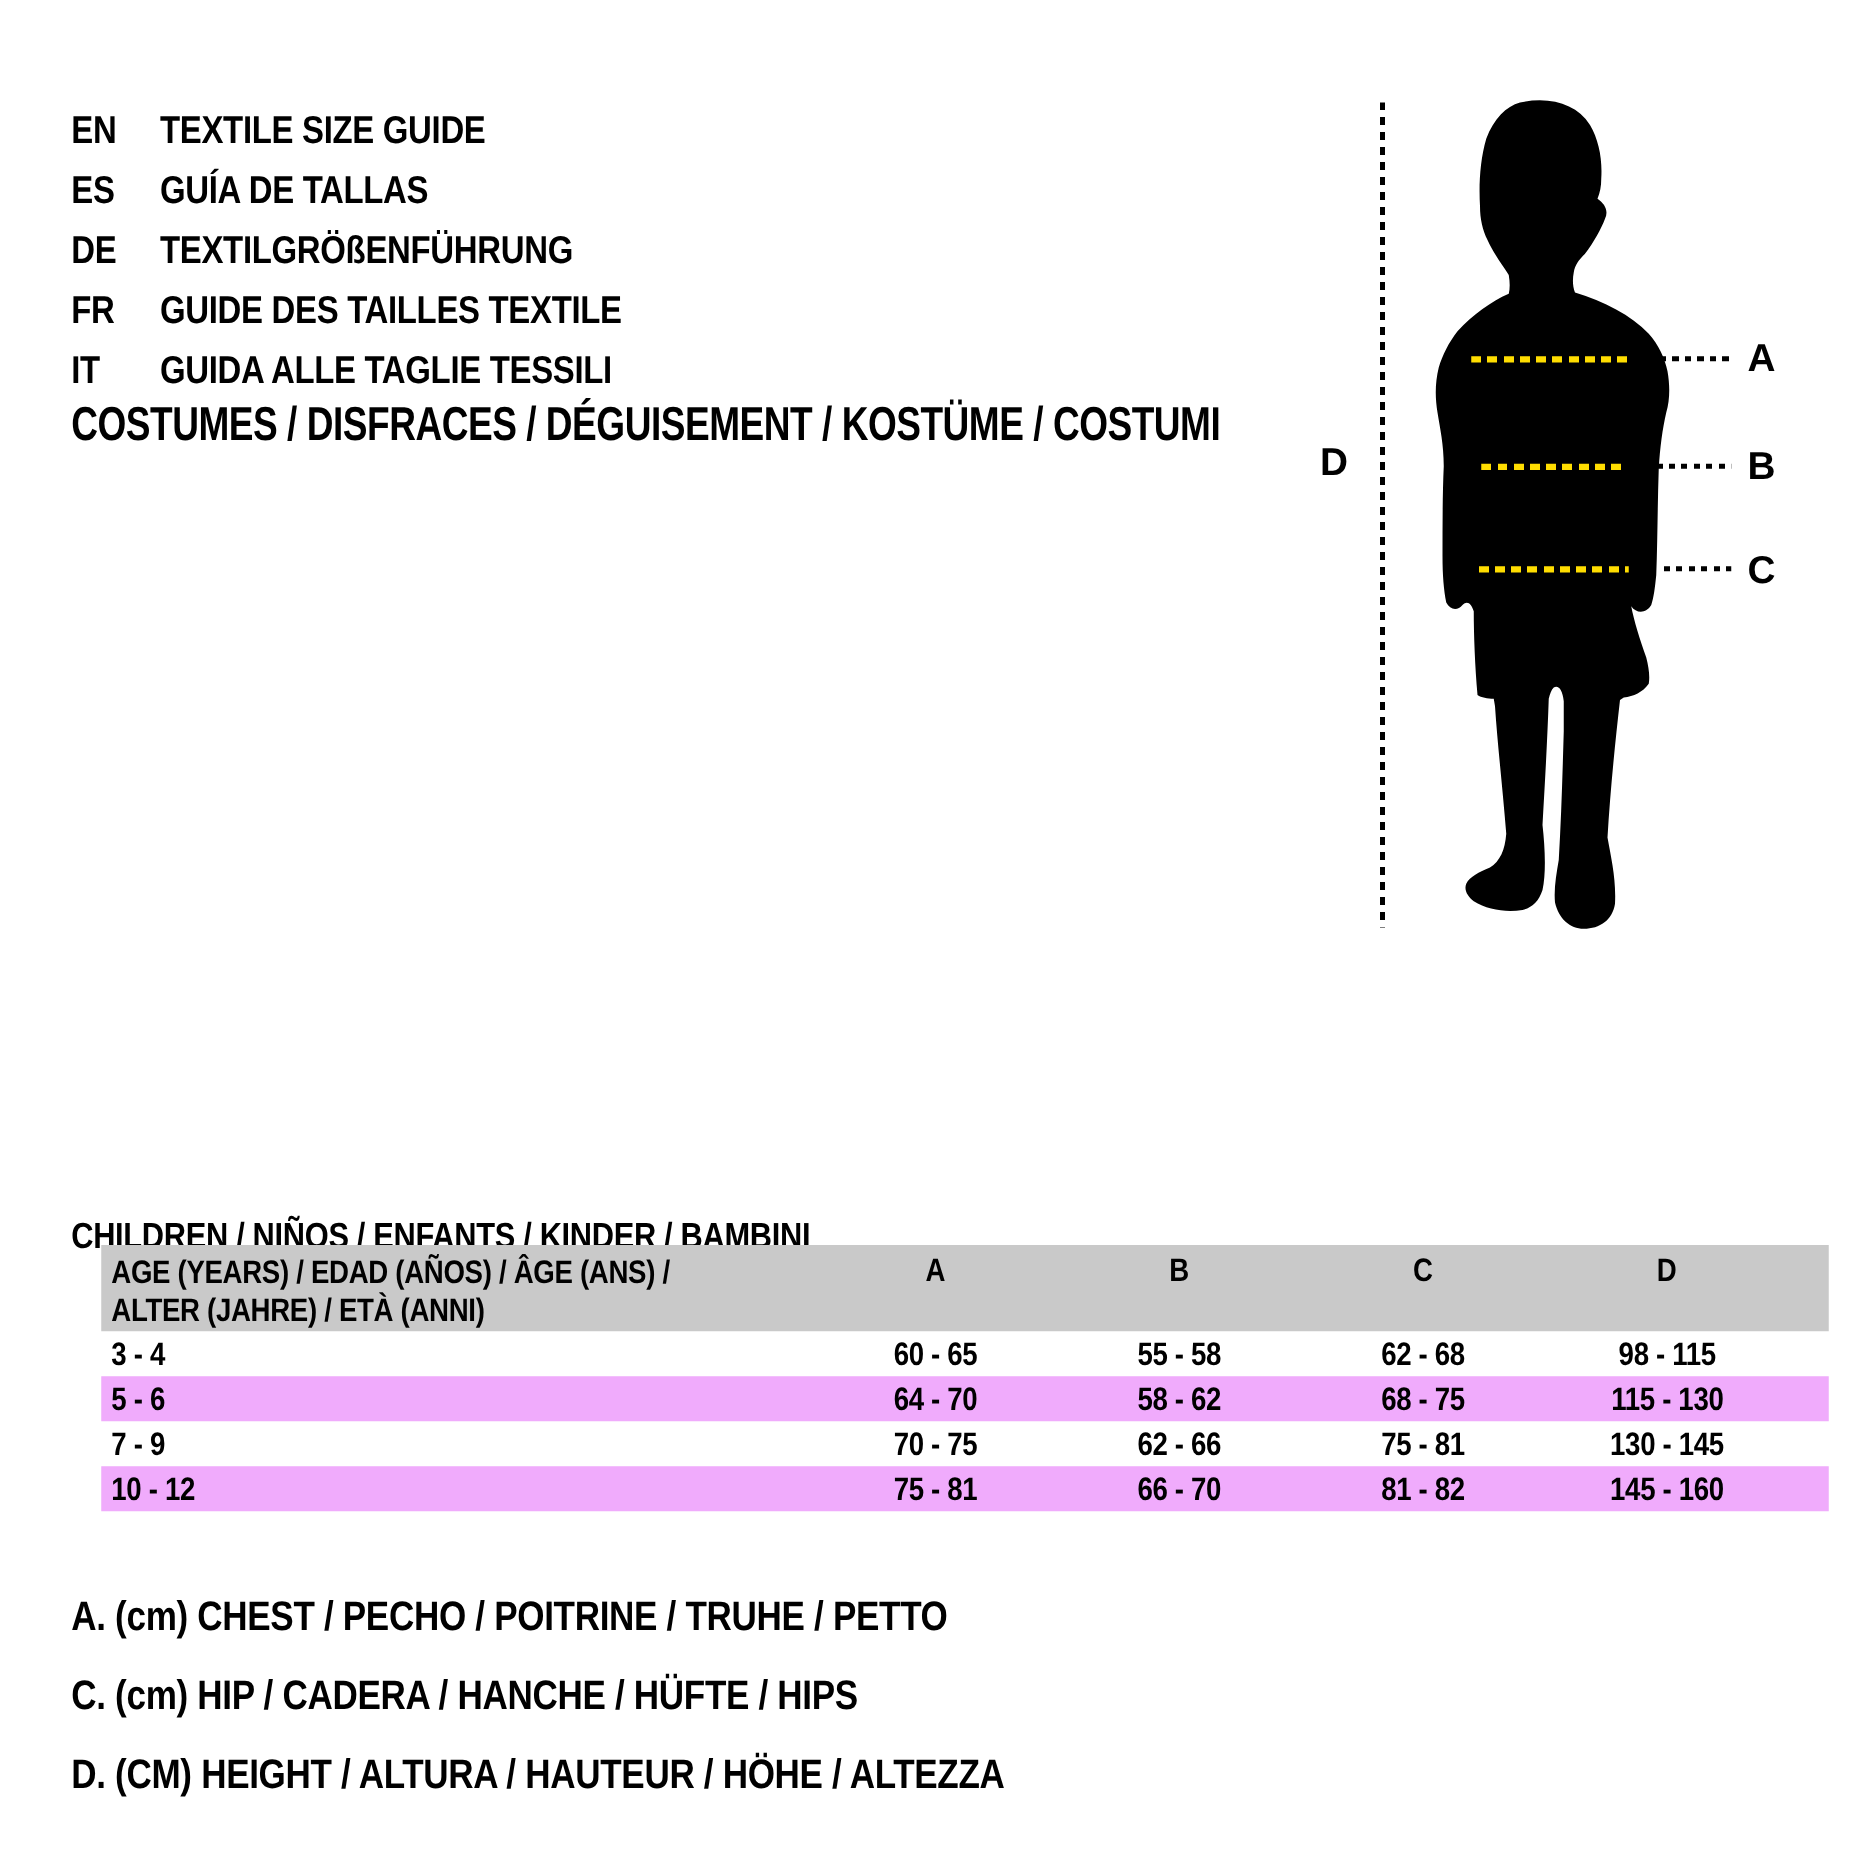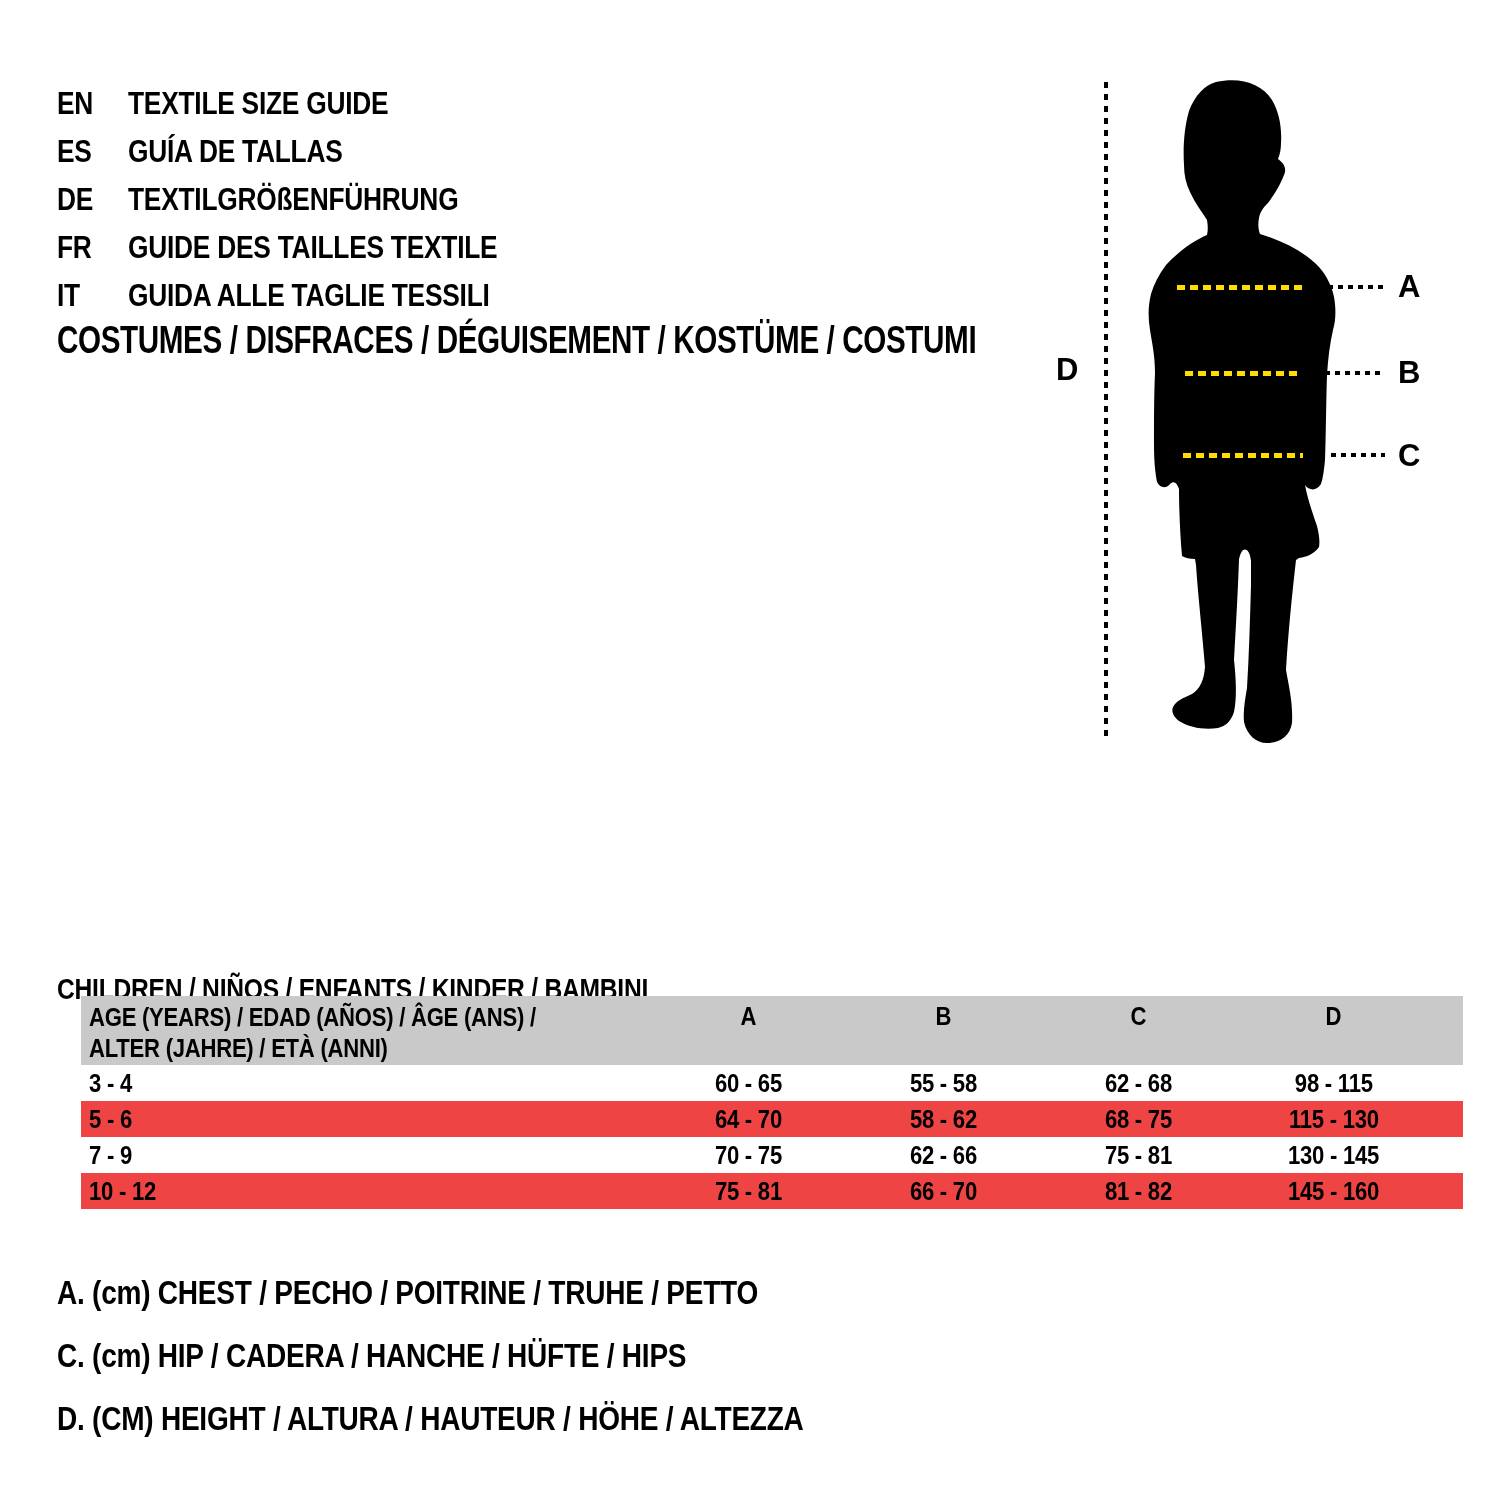--- a/index.html
+++ b/index.html
@@ -41,21 +41,21 @@
   .mlabel-d{left:1056px;top:353px;}
 
   
   .section-title{position:absolute;left:57px;top:948px;height:34px;display:flex;align-items:center;
     font-size:29px;font-weight:700;margin-top:24px;}
   .size-table{position:absolute;left:55px;top:996px;width:1382px;margin-left:26px;}
   .thead{display:flex;background:#c9c9c9;height:69px;box-sizing:border-box;}
   .th-age{width:570px;flex:none;padding:6px 0 0 8px;font-size:26px;font-weight:700;line-height:31px;box-sizing:border-box;}
   .th-col{width:195px;flex:none;text-align:center;padding-top:5px;font-size:26px;font-weight:700;}
   .trow{display:flex;height:36px;align-items:center;font-size:26px;font-weight:700;}
-  .trow.alt{background:#ef4444;}
+  .trow.alt{background:#f0abfc;}
   .td-age{width:570px;flex:none;padding-left:8px;box-sizing:border-box;}
   .td-col{width:195px;flex:none;text-align:center;}
 
   
   .legend{position:absolute;left:57px;top:1249px;}
   .legend-row{height:63px;display:flex;align-items:flex-end;font-size:33px;font-weight:700;}
 </style>
 </head>
 <body>
 

